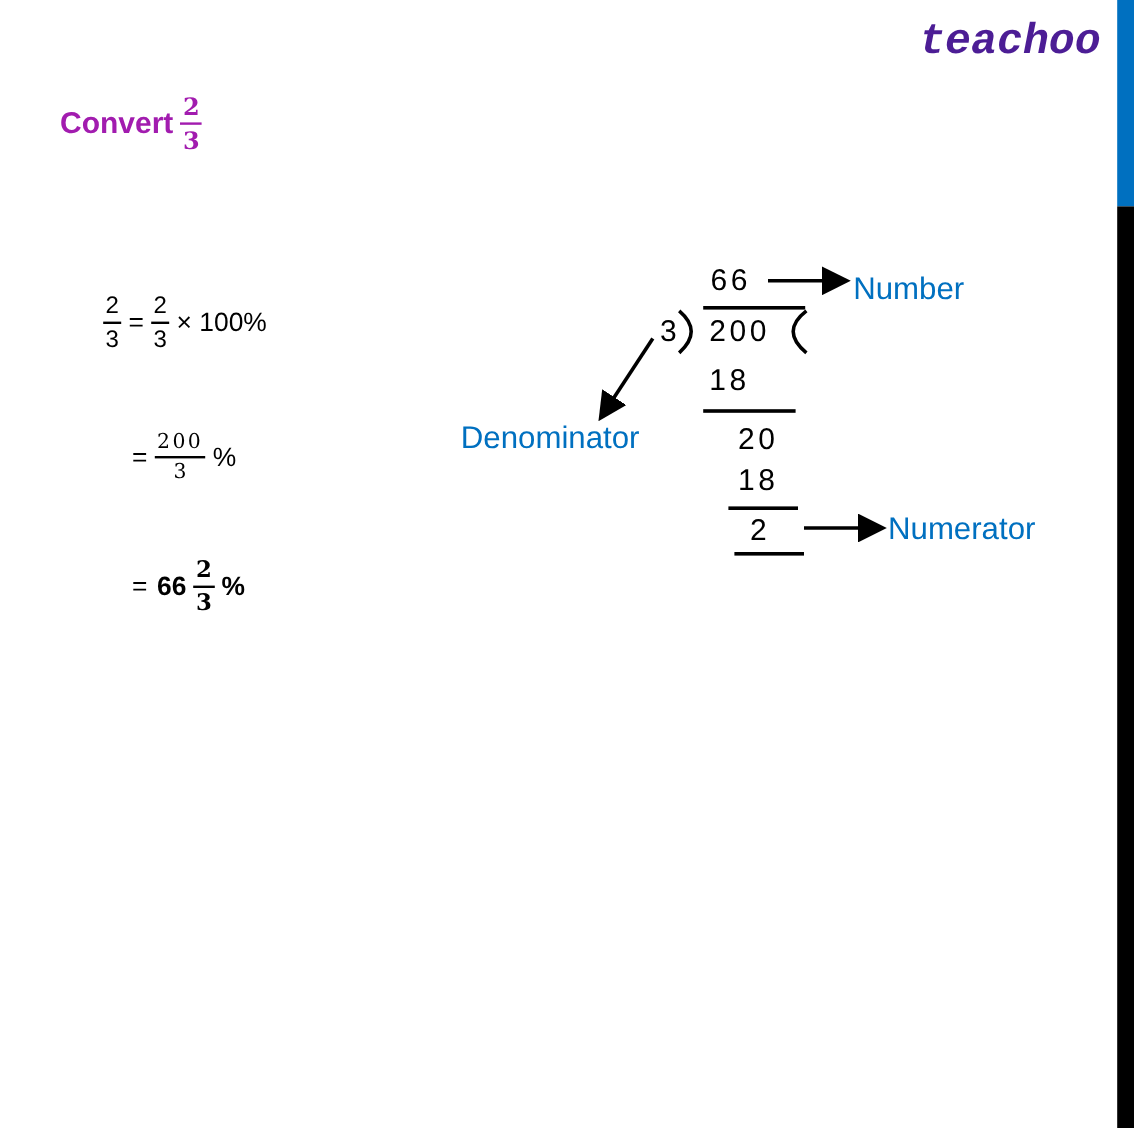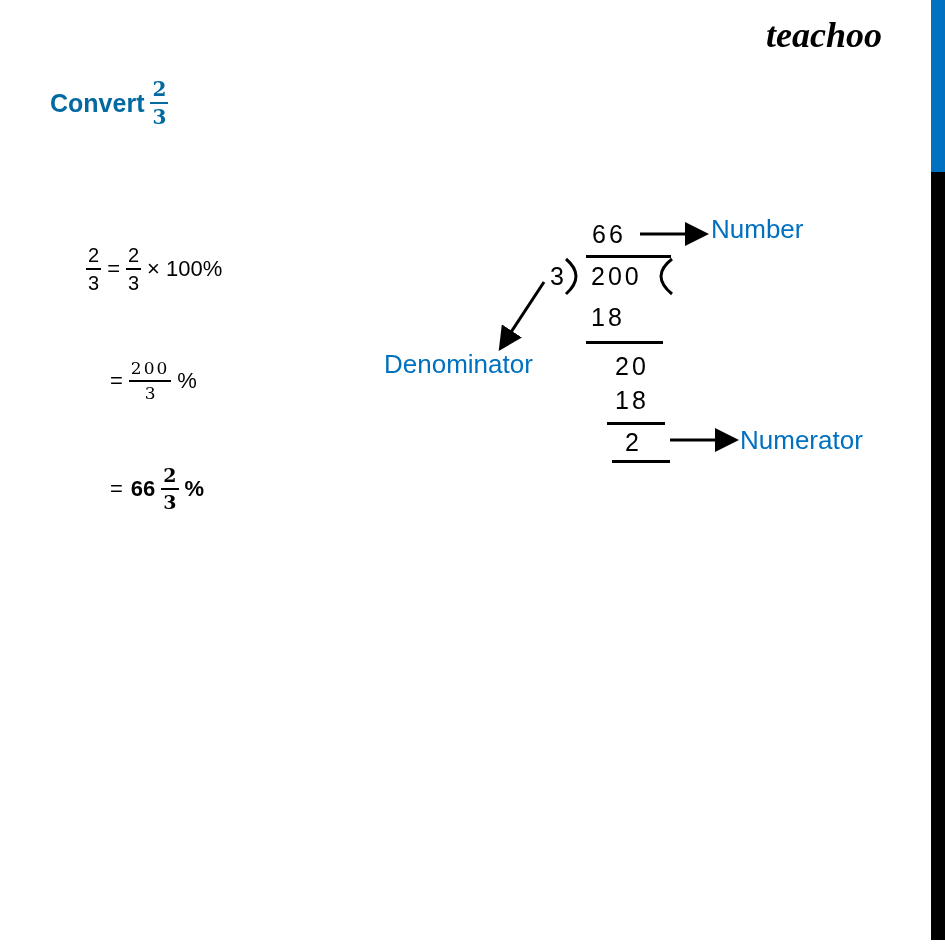--- a/index.html
+++ b/index.html
@@ -1,23 +1,23 @@
 <!DOCTYPE html>
 <html><head>
 <meta charset="utf-8">
 <style>
   html, body { margin:0; padding:0; }
   body { width:945px; height:945px; position:relative; background:#ffffff; overflow:hidden;
          font-family:"Liberation Sans", sans-serif; color:#000; }
   .abs { position:absolute; }
   .side-blue { left:931px; top:0; width:14px; height:172px; background:#0070c0; }
   .side-black { left:931px; top:172px; width:14px; height:768px; background:#000; }
-  .logo { left:766px; top:14px; font-family:Liberation Serif, serif; font-style:italic; font-weight:bold;
-          font-size:36px; letter-spacing:0px; color:#000000; }
-  .title { left:50px; top:78px; height:50px; display:flex; align-items:center; color:#0369a1;
+  .logo { left:766px; top:14px; font-family:Liberation Mono, monospace; font-style:italic; font-weight:bold;
+          font-size:36px; letter-spacing:0px; color:#4c1d95; }
+  .title { left:50px; top:78px; height:50px; display:flex; align-items:center; color:#a21caf;
            font-weight:bold; font-size:25px; }
   .frac { display:inline-flex; flex-direction:column; align-items:center; vertical-align:middle; margin:0 6px; line-height:1; }
   .frac .num, .frac .den { display:block; padding:0 2px; }
   .frac .bar { display:block; width:100%; border-top:2px solid currentColor; margin:3px 0; }
   .title .frac { font-family:"DejaVu Serif", serif; font-size:20px; }
   .math { font-size:22px; display:flex; align-items:center; }
   .math .frac { font-family:"Liberation Sans", sans-serif; font-size:20px; }
   .math .serif { font-family:"DejaVu Serif", serif; font-size:17px; }
   .row1 { left:86px; top:236px; height:66px; }
   .row2 { left:110px; top:348px; height:66px; }
@@ -105,15 +105,15 @@
   <defs>
     <marker id="ah" markerWidth="8" markerHeight="8" refX="6" refY="4" orient="auto">
       <path d="M0,0 L8,4 L0,8 z" fill="#000"></path>
     </marker>
   </defs>
   <line x1="640" y1="234" x2="703" y2="234" stroke="#000" stroke-width="3" marker-end="url(#ah)"></line>
   <line x1="544" y1="282" x2="502" y2="346" stroke="#000" stroke-width="3" marker-end="url(#ah)"></line>
   <line x1="670" y1="440" x2="733" y2="440" stroke="#000" stroke-width="3" marker-end="url(#ah)"></line>
 </svg>
 
-<div class="abs label-blue" style="left:711px; top:214px;">Number</div>
+<div class="abs label-blue" style="left:711px; top:225px;">Number</div>
 <div class="abs label-blue" style="left:384px; top:349px;">Denominator</div>
 <div class="abs label-blue" style="left:740px; top:425px;">Numerator</div>
 
 </body></html>

